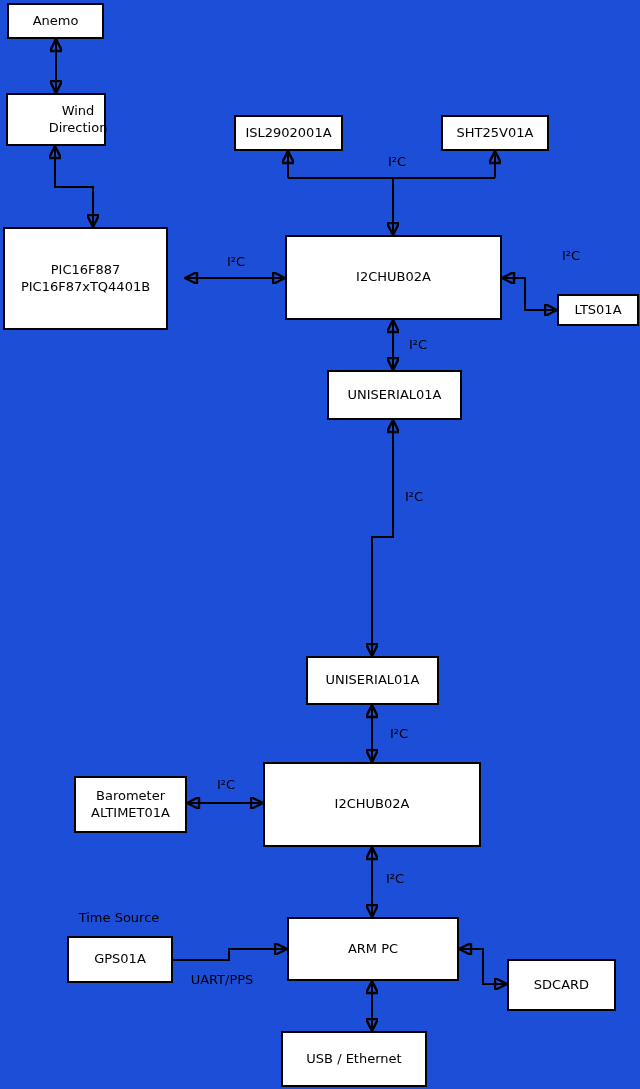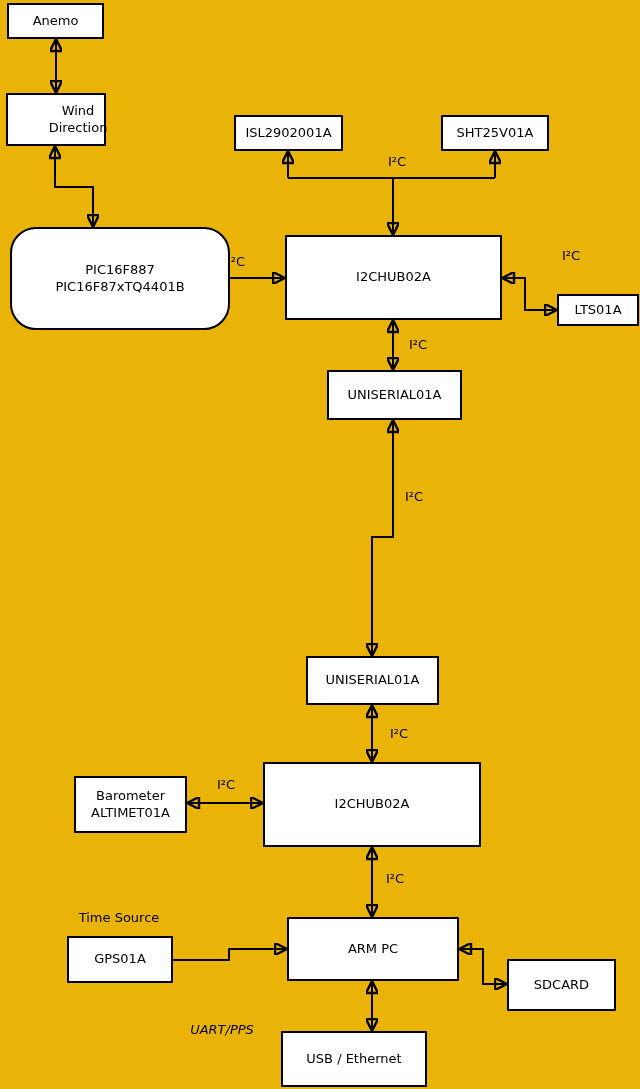--- a/index.html
+++ b/index.html
@@ -1,20 +1,20 @@
 <!DOCTYPE html>
 <html><head>
 <meta charset="utf-8">
 <style>
   html, body { margin: 0; padding: 0; background: #ffffff; }
   #canvas {
     position: relative;
     width: 640px;
     height: 1089px;
-    background: #eab308;
+    background: #1d4ed8;
     font-family: "DejaVu Sans", sans-serif;
     color: #000000;
     overflow: hidden;
   }
   #wires {
     position: absolute;
     left: 0; top: 0;
     width: 640px; height: 1089px;
   }
   #wires path {
@@ -37,21 +37,21 @@
   }
   .lbl {
     position: absolute;
     transform: translate(-50%, -50%);
     font-size: 13px;
     white-space: nowrap;
   }
   
   #box-anemo      { left: 7px;   top: 3px;    width: 97px;  height: 36px; }
   #box-wind       { left: 6px;   top: 93px;   width: 100px; height: 53px; padding-left: 44px; }
-  #box-pic        { left: 10px;   top: 227px;  width: 220px; height: 103px; border-radius: 26px; }
+  #box-pic        { left: 3px;   top: 227px;  width: 165px; height: 103px; }
   #box-isl        { left: 234px; top: 115px;  width: 109px; height: 36px; }
   #box-sht        { left: 441px; top: 115px;  width: 108px; height: 36px; }
   #box-hub1       { left: 285px; top: 235px;  width: 217px; height: 85px; }
   #box-lts        { left: 557px; top: 294px;  width: 82px;  height: 32px; }
   #box-uni1       { left: 327px; top: 370px;  width: 135px; height: 50px; }
   #box-uni2       { left: 306px; top: 656px;  width: 133px; height: 49px; }
   #box-hub2       { left: 263px; top: 762px;  width: 218px; height: 85px; }
   #box-baro       { left: 74px;  top: 776px;  width: 113px; height: 57px; }
   #box-gps        { left: 67px;  top: 936px;  width: 106px; height: 47px; }
   #box-armpc      { left: 287px; top: 917px;  width: 172px; height: 64px; }
@@ -60,21 +60,21 @@
   
   #lbl-i2c-isl-sht   { left: 397px; top: 161px; }
   #lbl-i2c-pic-hub1  { left: 236px; top: 261px; }
   #lbl-i2c-hub1-lts  { left: 571px; top: 255px; }
   #lbl-i2c-hub1-uni1 { left: 418px; top: 344px; }
   #lbl-i2c-uni1-uni2 { left: 414px; top: 496px; }
   #lbl-i2c-uni2-hub2 { left: 399px; top: 733px; }
   #lbl-i2c-baro-hub2 { left: 226px; top: 784px; }
   #lbl-i2c-hub2-arm  { left: 395px; top: 878px; }
   #lbl-time-source   { left: 119px; top: 917px; }
-  #lbl-uart-pps      { left: 222px; top: 1029px; font-style: italic; }
+  #lbl-uart-pps      { left: 222px; top: 979px; }
 </style>
 </head>
 <body>
 
 <div id="canvas">
 
   <svg id="wires" viewBox="0 0 640 1089" xmlns="http://www.w3.org/2000/svg">
     <defs>
       <marker id="arr" viewBox="0 0 10 10" refX="10" refY="5" markerWidth="7.5" markerHeight="6" orient="auto-start-reverse" markerUnits="strokeWidth">
         <path d="M0,0 L10,5 L0,10 Z" fill="#000000"></path>

